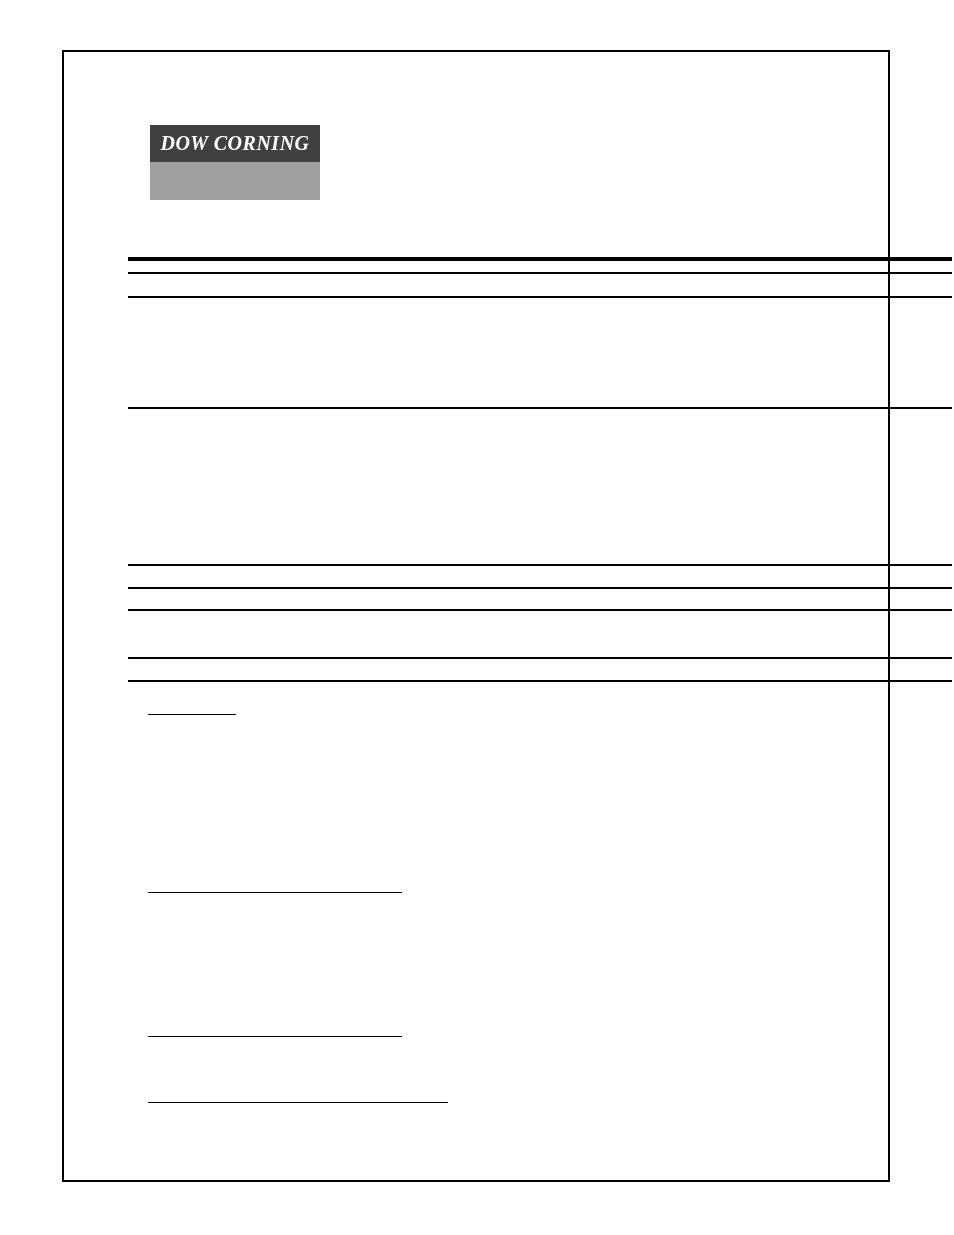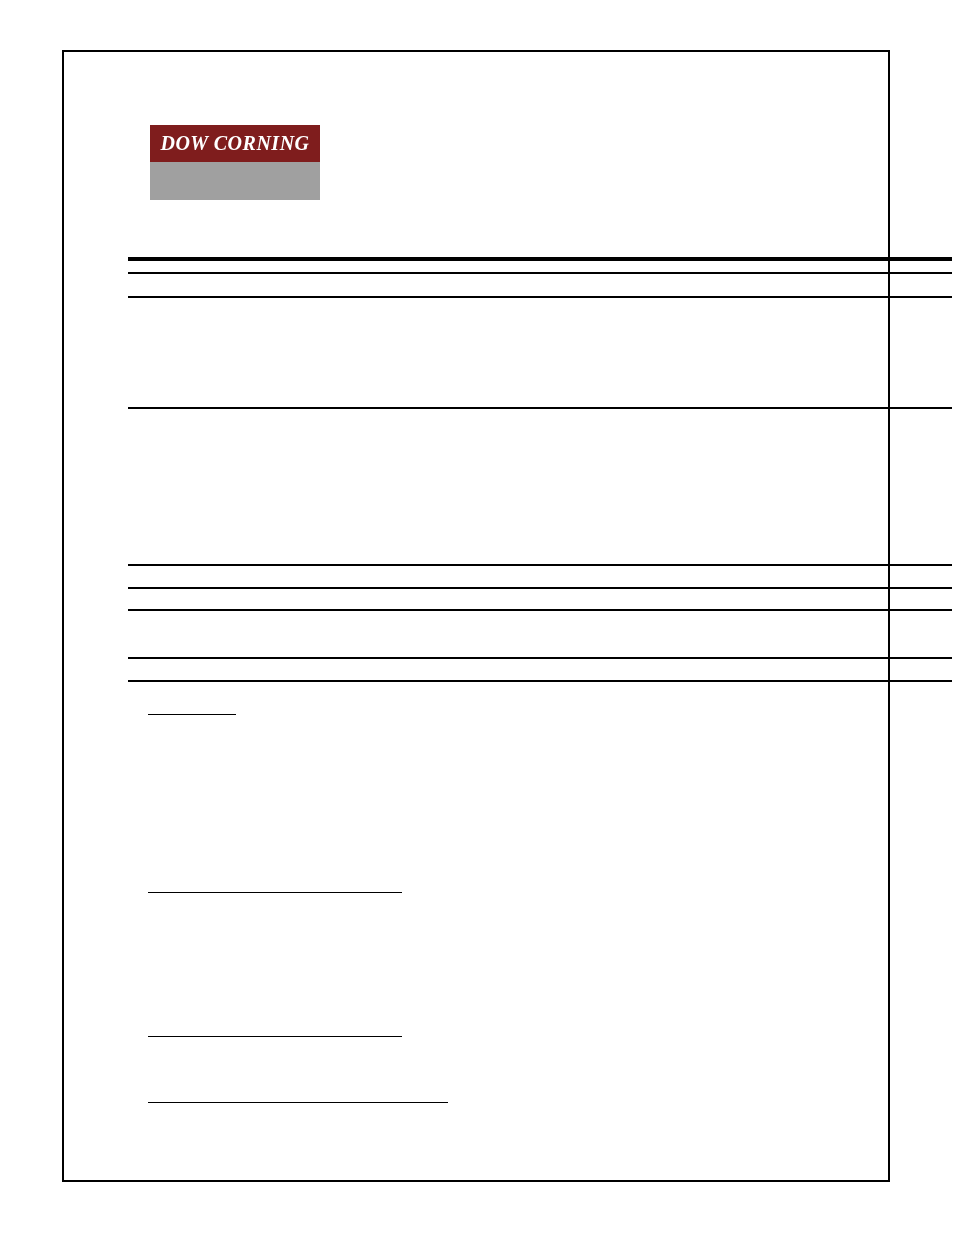--- a/index.html
+++ b/index.html
@@ -1,19 +1,19 @@
 <!DOCTYPE html>
 <html><head>
   <meta charset="utf-8">
   <style>
     * { margin:0; padding:0; box-sizing:border-box; }
     body { background:#fff; }
     .page { width:954px; height:1235px; margin:0 auto; position:relative; background:#fff; }
     .outer-border { position:absolute; left:62px; top:50px; width:828px; height:1132px; border:2px solid #000; }
-    .logo-black { position:absolute; left:86px; top:73px; width:170px; height:37px; background:#7f1d1d; color:#fff; font-family:"Times New Roman",serif; font-style:italic; font-weight:bold; font-size:20px; letter-spacing:0.5px; display:flex; align-items:center; justify-content:center; }
+    .logo-black { position:absolute; left:86px; top:73px; width:170px; height:37px; background:#404040; color:#fff; font-family:"Times New Roman",serif; font-style:italic; font-weight:bold; font-size:20px; letter-spacing:0.5px; display:flex; align-items:center; justify-content:center; }
     .logo-gray { position:absolute; left:86px; top:110px; width:170px; height:38px; background:#a0a0a0; }
     .heavy-rule { position:absolute; left:64px; width:824px; border-top:4px solid #000; }
     .thin-rule { position:absolute; left:64px; width:824px; border-top:2px solid #000; }
     .section-underline { position:absolute; border-top:1.5px solid #000; }
   </style>
 </head>
 <body>
 
 <div class="page">
   <div class="outer-border">

